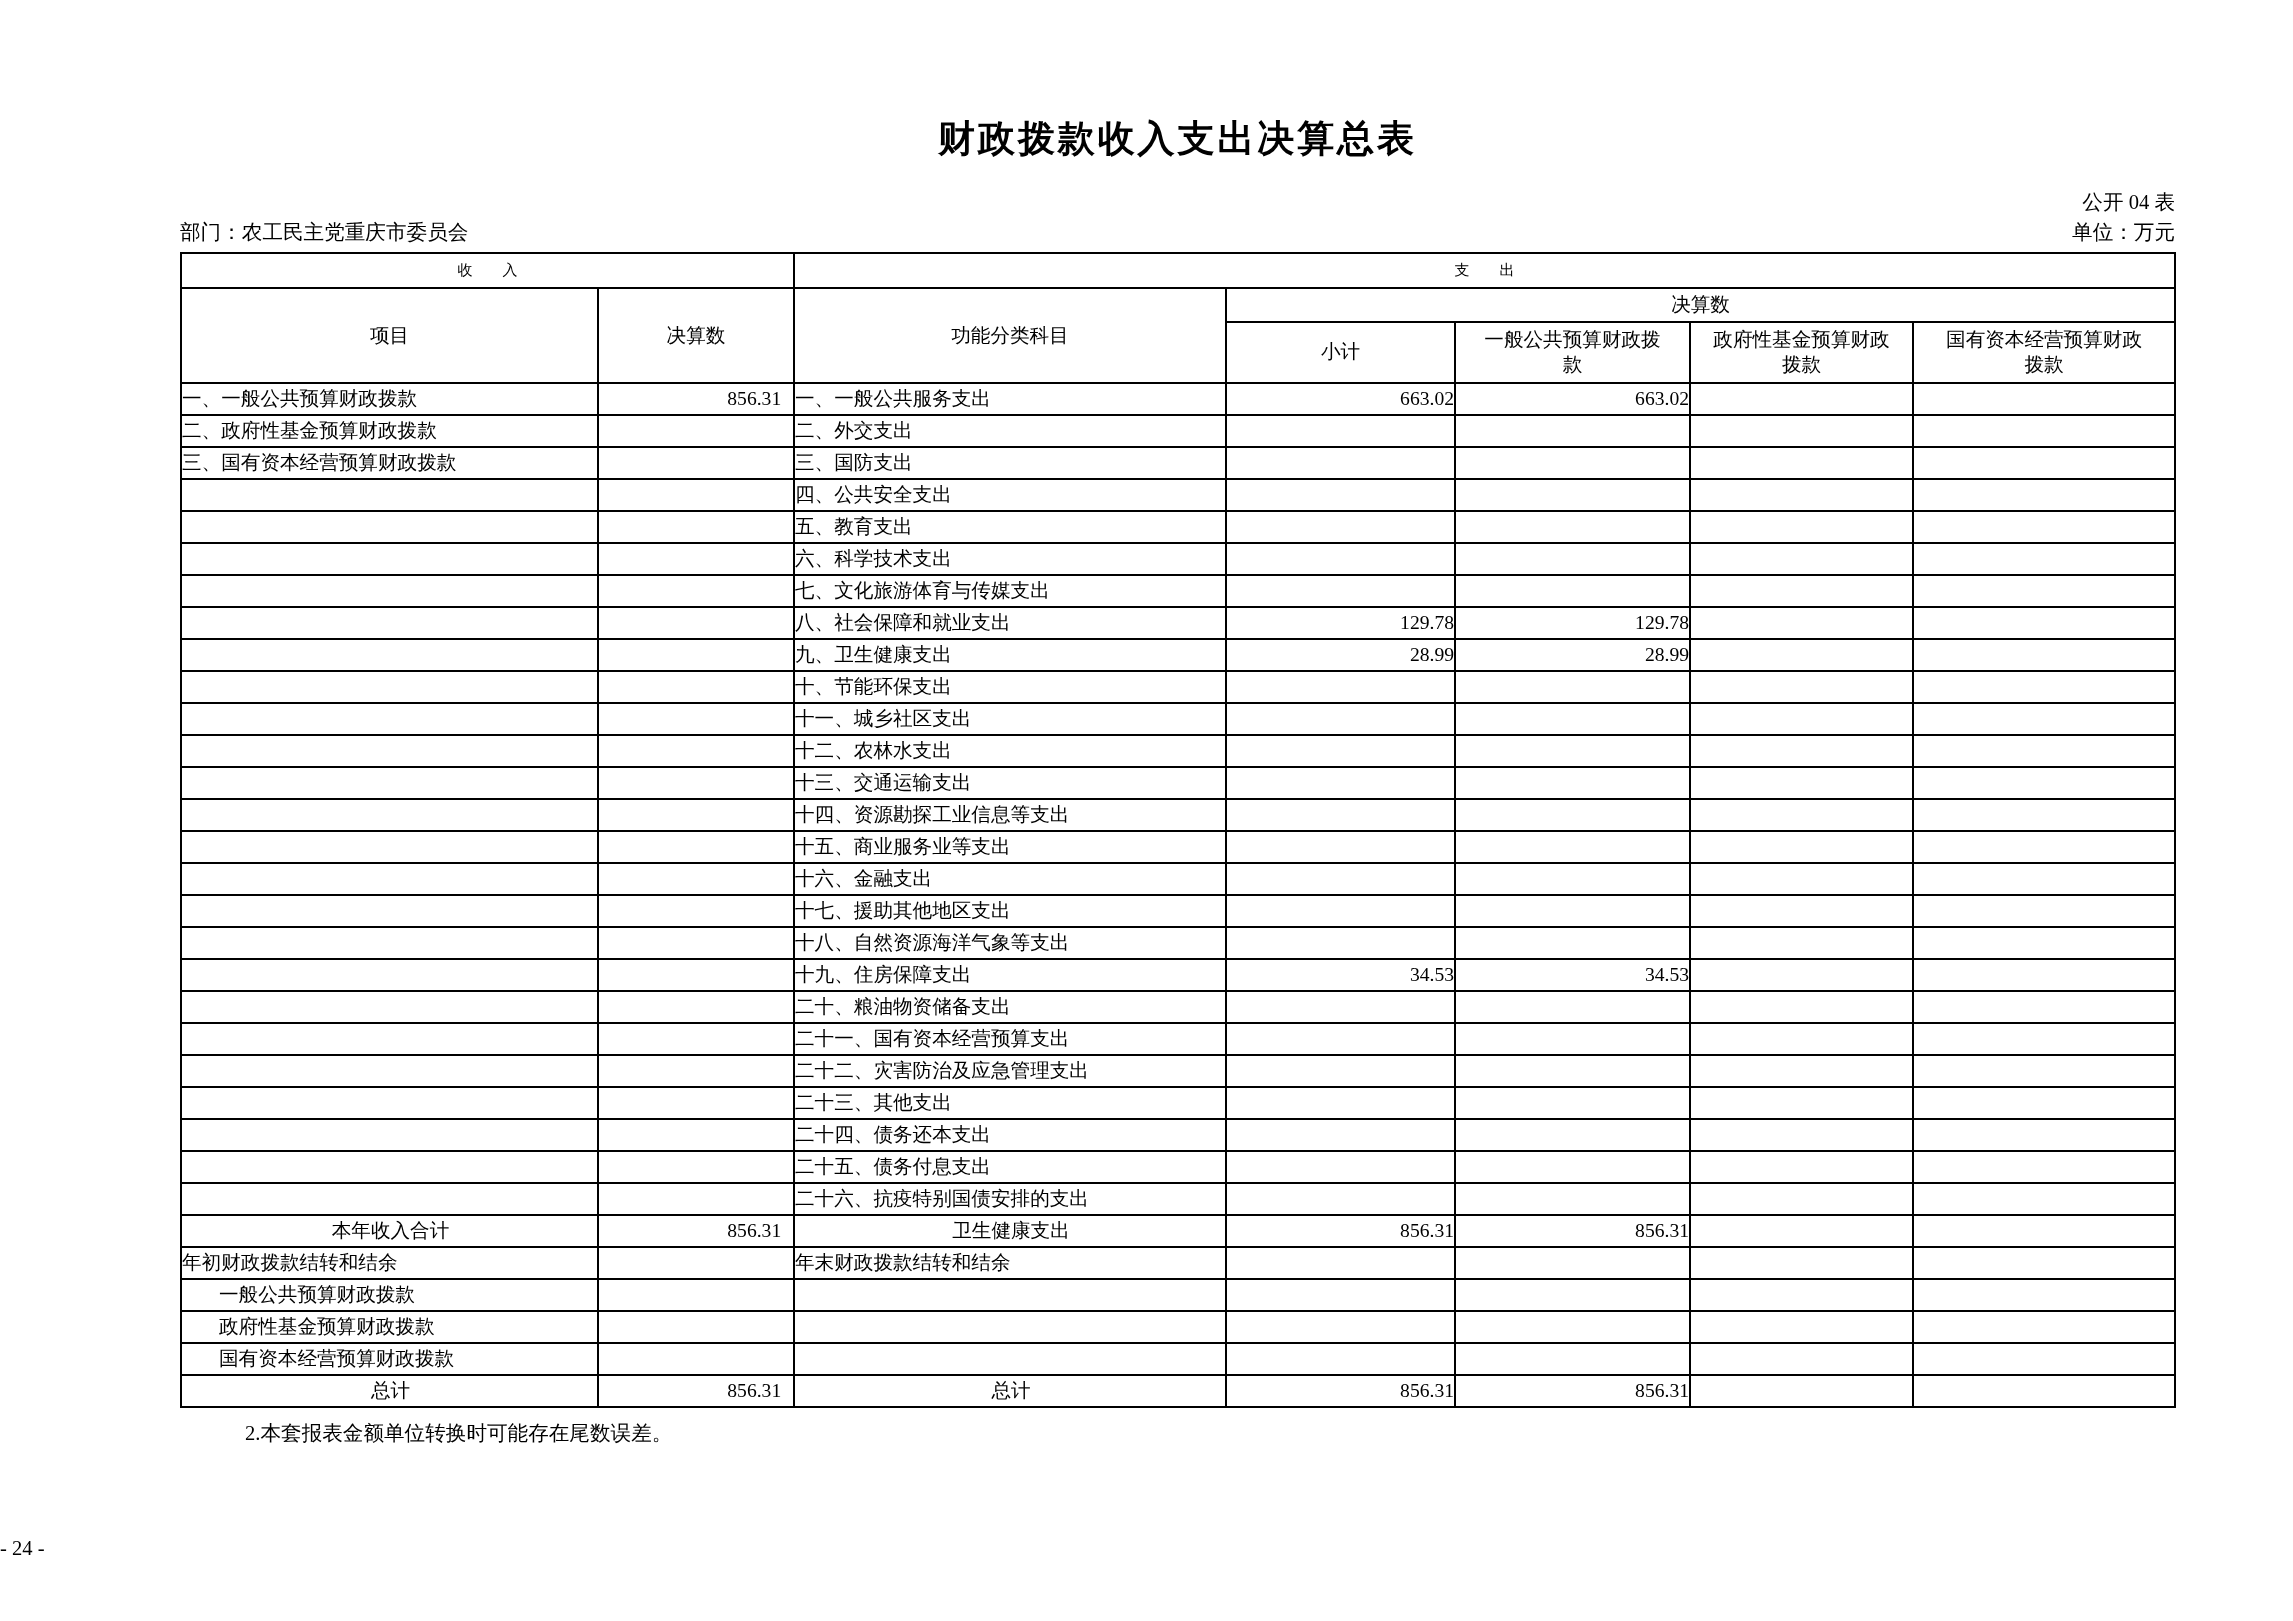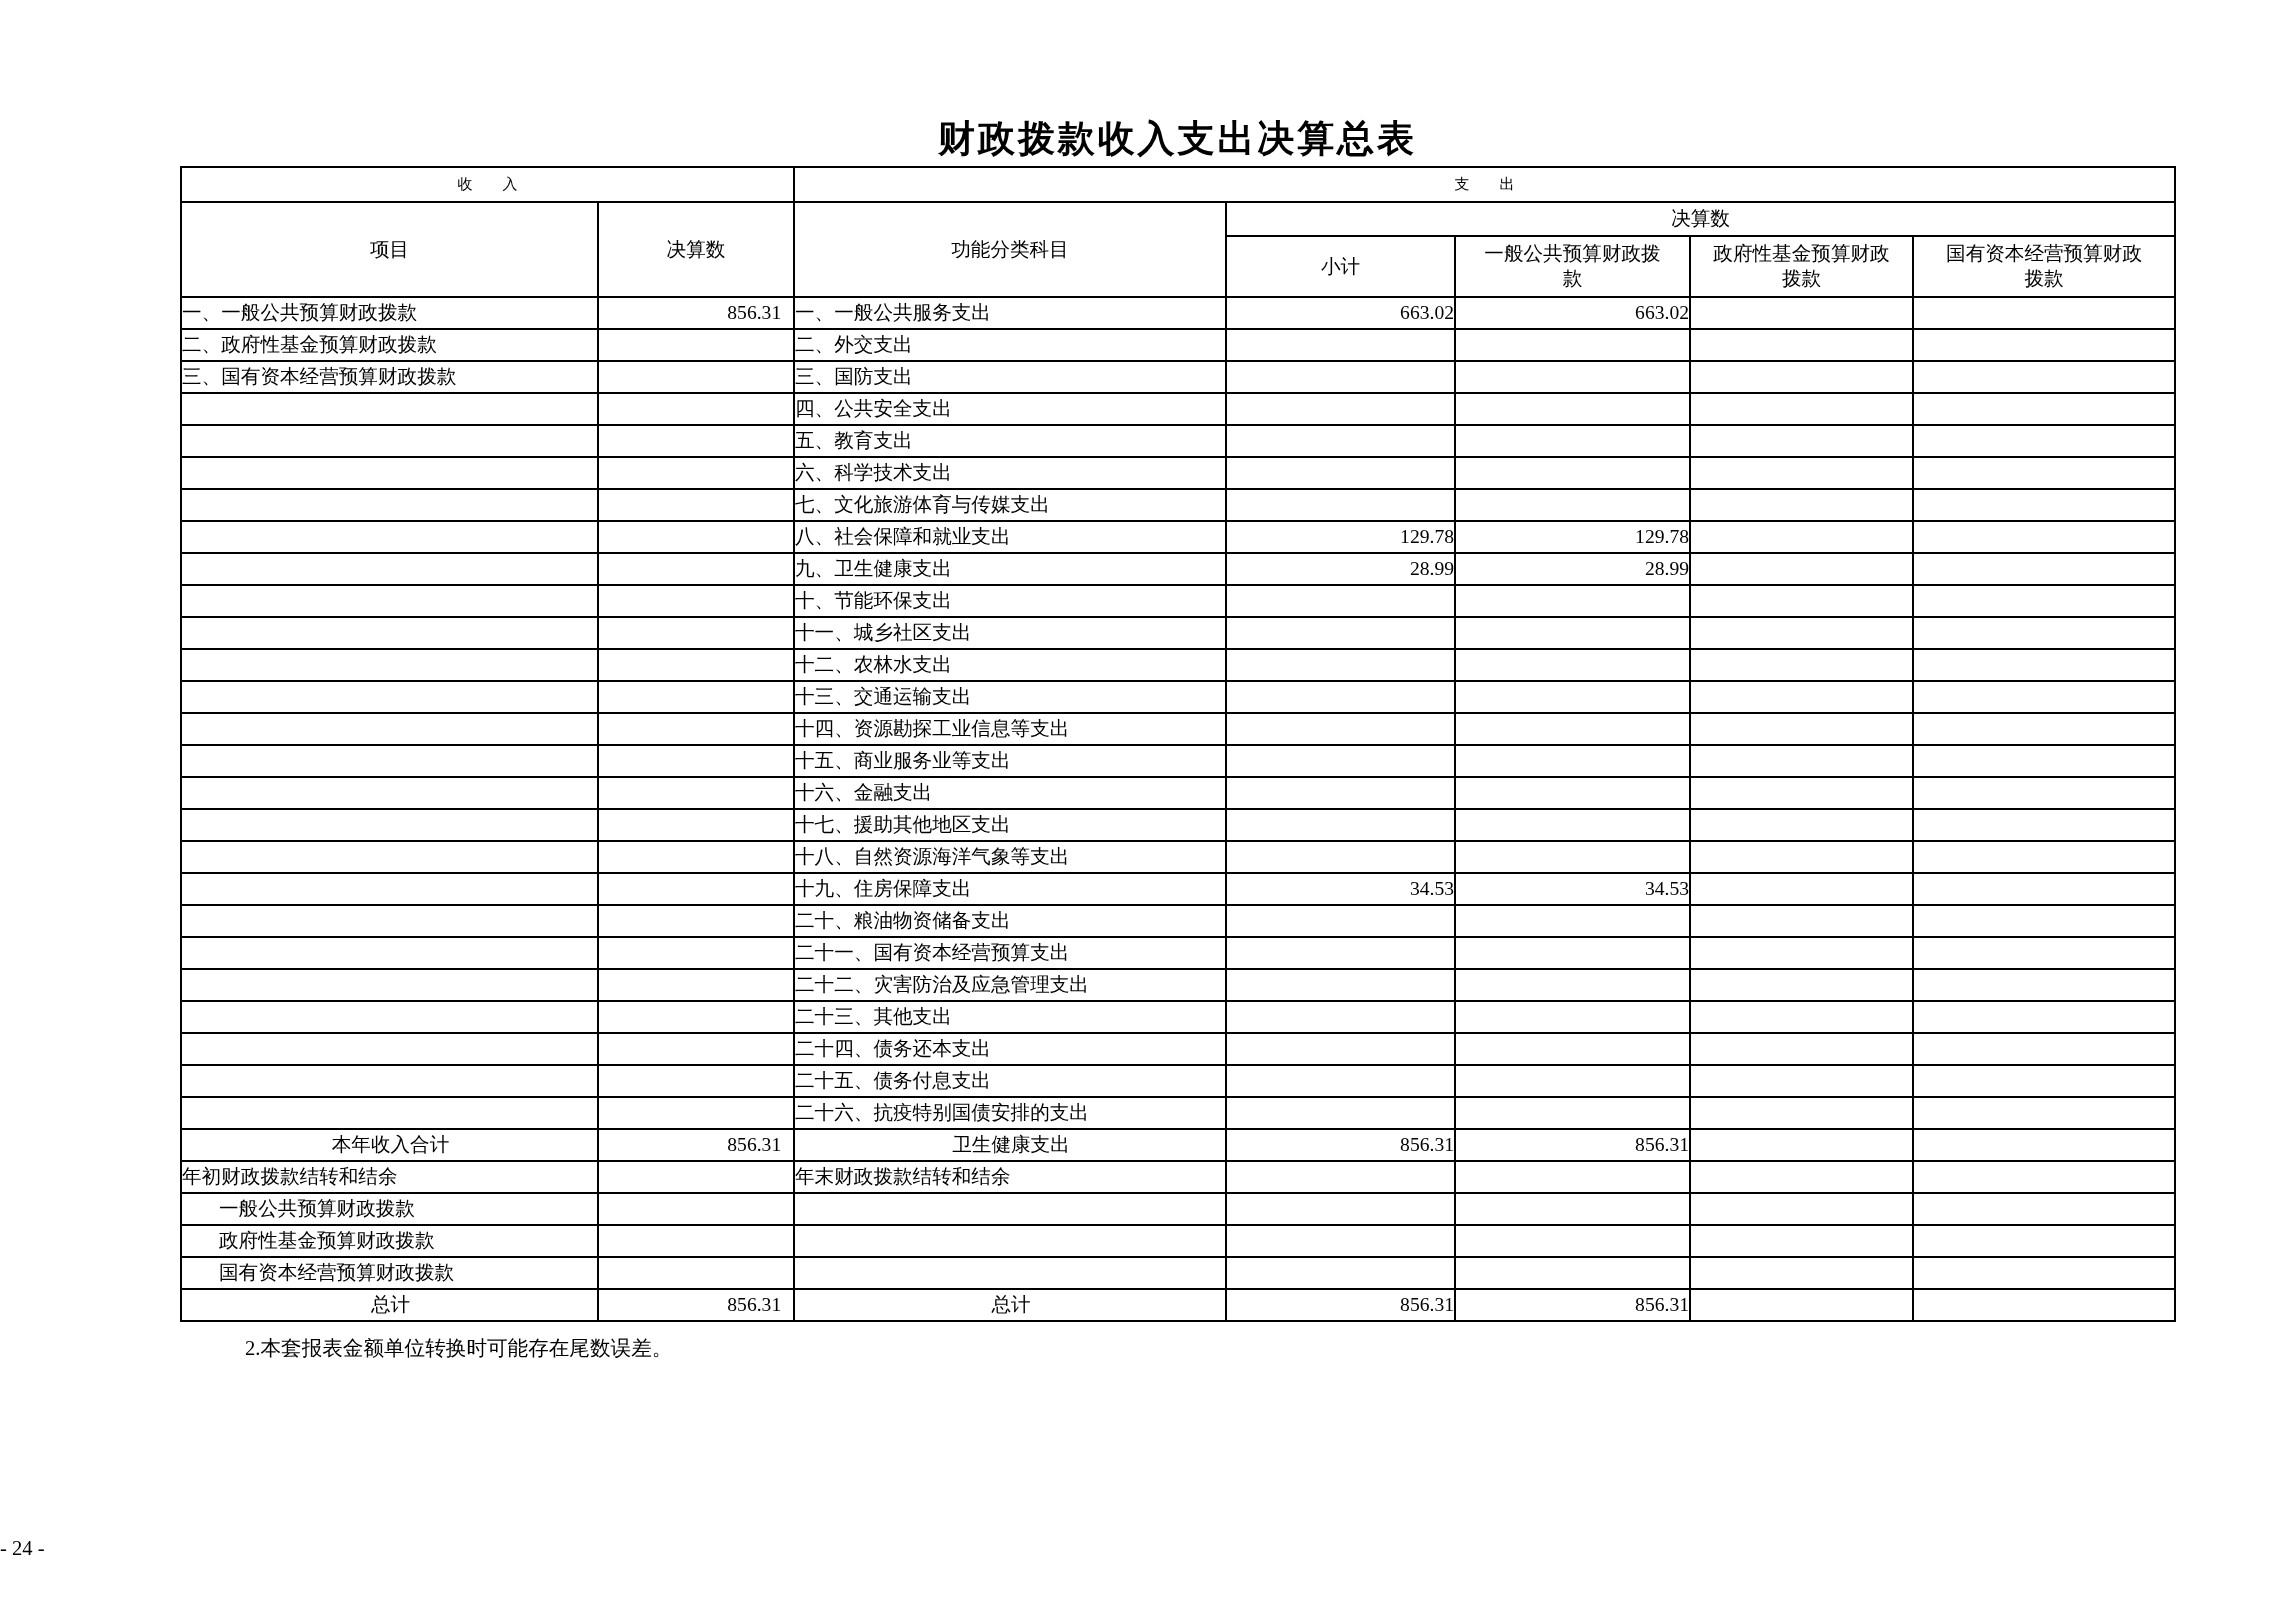--- a/index.html
+++ b/index.html
@@ -62,21 +62,26 @@
     font-size:20.6px;
   }
 </style>
 </head>
 <body>
 
 <div class="content">
 
   <h1 class="title">财政拨款收入支出决算总表</h1>
 
-
+  <div class="meta-right">公开 04 表</div>
+
+  <div class="meta-row">
+    <span>部门：农工民主党重庆市委员会</span>
+    <span>单位：万元</span>
+  </div>
 
   <table class="fiscal">
     <colgroup>
       <col style="width:417px">
       <col style="width:196px">
       <col style="width:432px">
       <col style="width:229px">
       <col style="width:235px">
       <col style="width:223px">
       <col style="width:262px">

